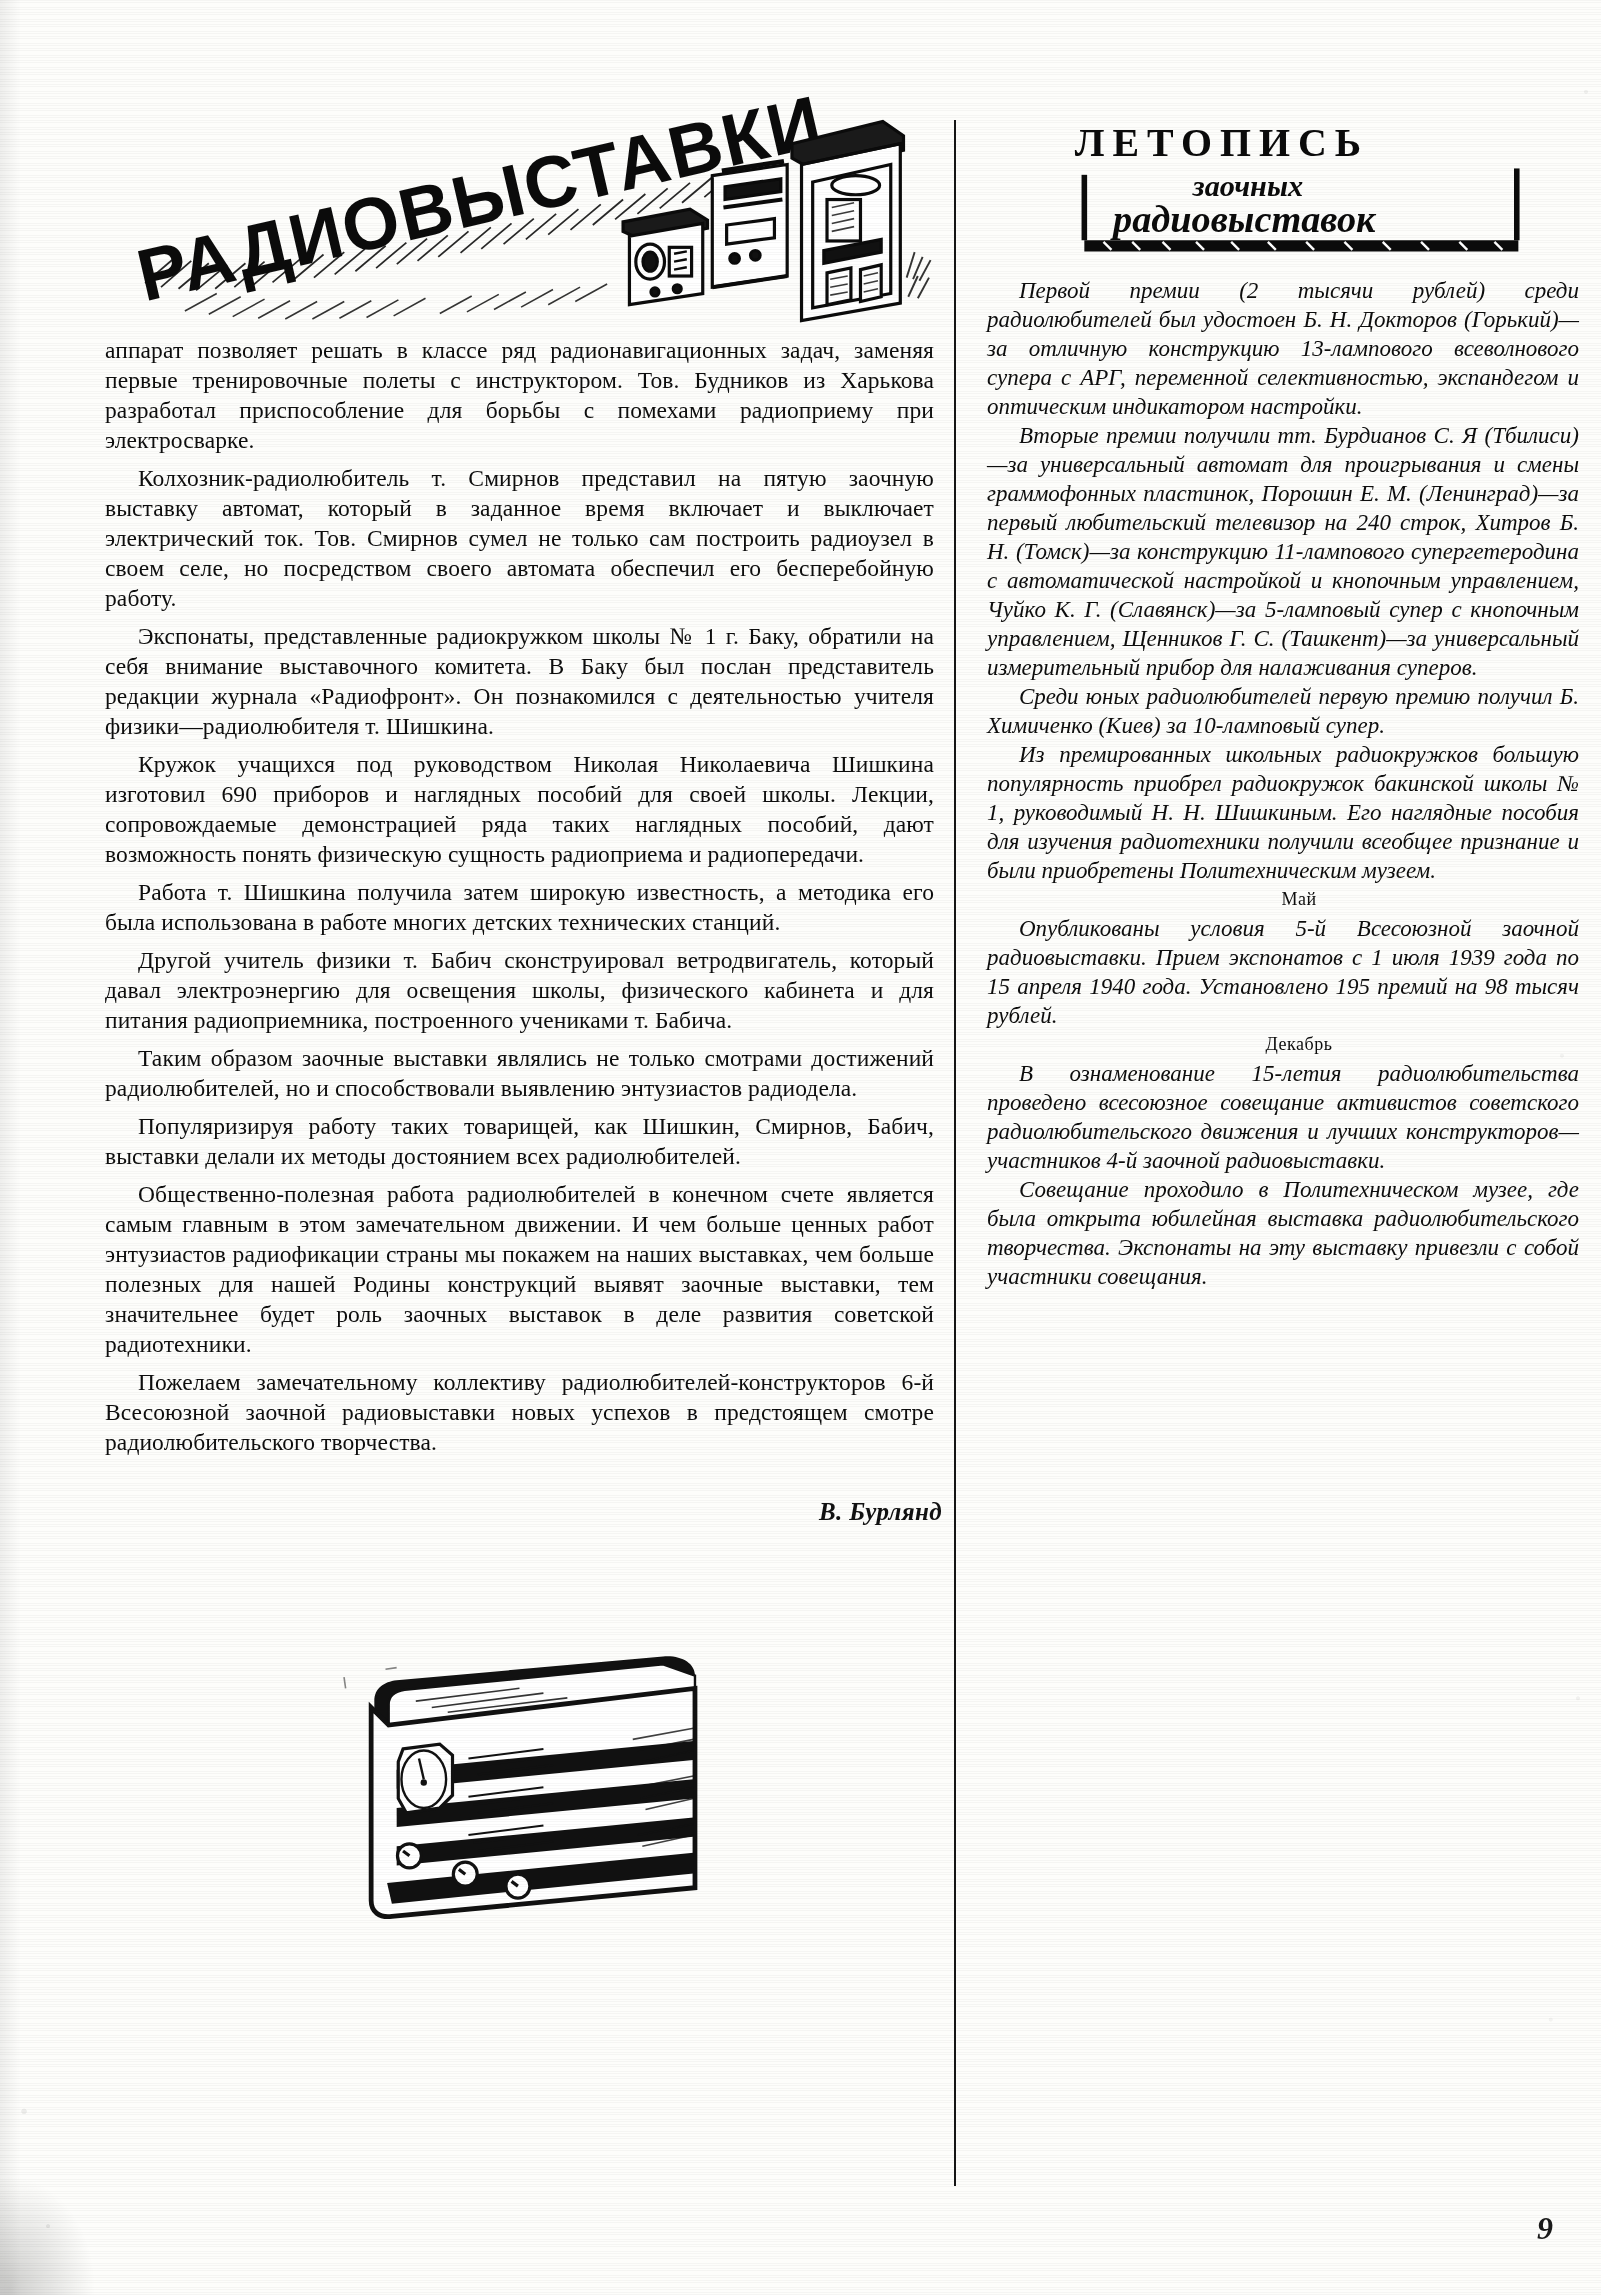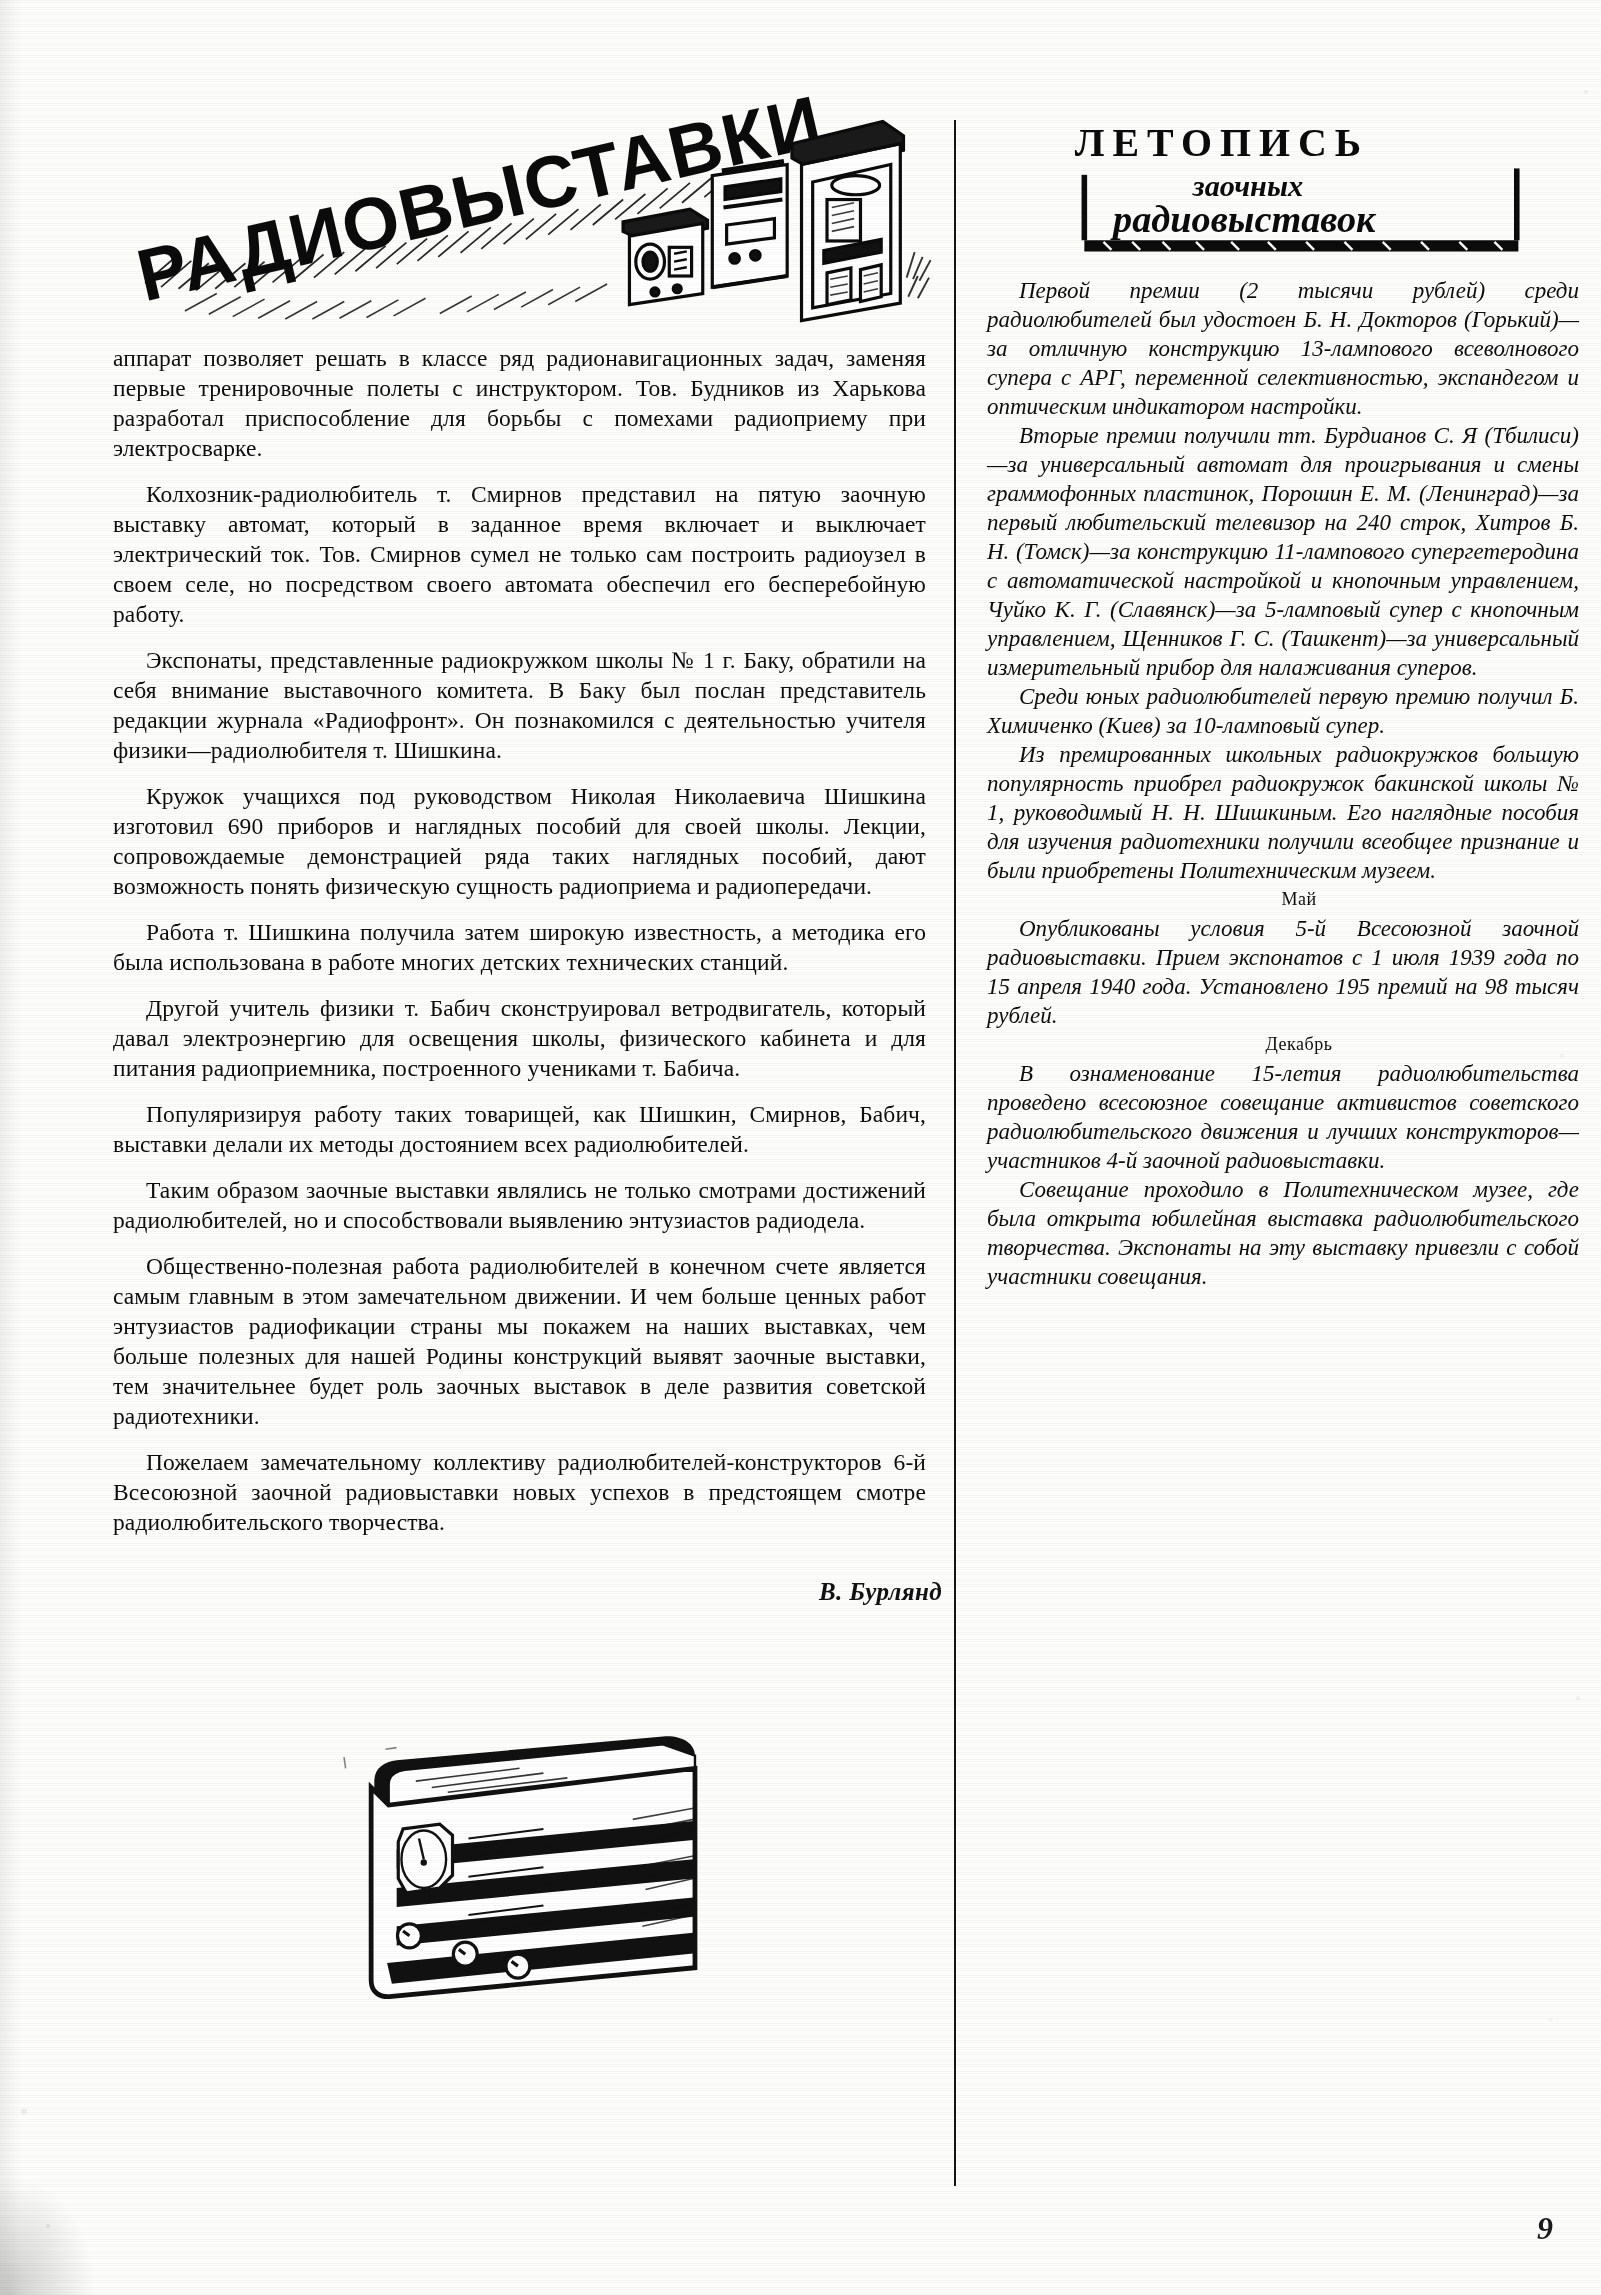--- a/index.html
+++ b/index.html
@@ -75,21 +75,21 @@
   .masthead svg { display: block; width: 100%; height: 100%; }
 
   .body-text {
     font-size: 23.5px;
     line-height: 30px;
     text-align: justify;
     letter-spacing: 0.1px;
     color: #0d0d0d;
   }
   .body-text p {
-    margin: 16px;
+    margin: 8px;
     text-indent: 33px;
   }
   .body-text p.no-indent { text-indent: 0; }
 
   .byline {
     margin-top: 41px;
     text-align: right;
     font-weight: bold;
     font-style: italic;
     font-size: 25px;
@@ -289,22 +289,22 @@
       </svg>
     </div>
 
     <div class="body-text">
       <p class="no-indent">аппарат позволяет решать в классе ряд радионавигационных задач, заменяя первые тренировочные полеты с инструктором. Тов. Будников из Харькова разработал приспособление для борьбы с помехами радиоприему при электросварке.</p>
       <p>Колхозник-радиолюбитель т. Смирнов представил на пятую заочную выставку автомат, который в заданное время включает и выключает электрический ток. Тов. Смирнов сумел не только сам построить радиоузел в своем селе, но посредством своего автомата обеспечил его бесперебойную работу.</p>
       <p>Экспонаты, представленные радиокружком школы № 1 г. Баку, обратили на себя внимание выставочного комитета. В Баку был послан представитель редакции журнала «Радиофронт». Он познакомился с деятельностью учителя физики—радиолюбителя т. Шишкина.</p>
       <p>Кружок учащихся под руководством Николая Николаевича Шишкина изготовил 690 приборов и наглядных пособий для своей школы. Лекции, сопровождаемые демонстрацией ряда таких наглядных пособий, дают возможность понять физическую сущность радиоприема и радиопередачи.</p>
       <p>Работа т. Шишкина получила затем широкую известность, а методика его была использована в работе многих детских технических станций.</p>
       <p>Другой учитель физики т. Бабич сконструировал ветродвигатель, который давал электроэнергию для освещения школы, физического кабинета и для питания радиоприемника, построенного учениками т. Бабича.</p>
+      <p>Таким образом заочные выставки являлись не только смотрами достижений радиолюбителей, но и способствовали выявлению энтузиастов радиодела.</p>
       <p>Популяризируя работу таких товарищей, как Шишкин, Смирнов, Бабич, выставки делали их методы достоянием всех радиолюбителей.</p>
-      <p>Таким образом заочные выставки являлись не только смотрами достижений радиолюбителей, но и способствовали выявлению энтузиастов радиодела.</p>
       <p>Общественно-полезная работа радиолюбителей в конечном счете является самым главным в этом замечательном движении. И чем больше ценных работ энтузиастов радиофикации страны мы покажем на наших выставках, чем больше полезных для нашей Родины конструкций выявят заочные выставки, тем значительнее будет роль заочных выставок в деле развития советской радиотехники.</p>
       <p>Пожелаем замечательному коллективу радиолюбителей-конструкторов 6-й Всесоюзной заочной радиовыставки новых успехов в предстоящем смотре радиолюбительского творчества.</p>
     </div>
 
     <div class="byline">В. Бурлянд</div>
 
     <div class="radio-figure">
       <svg viewBox="0 0 500 420" xmlns="http://www.w3.org/2000/svg">
 
         <path d="M68 128 C68 112 80 104 96 102 L430 72 C452 70 470 80 470 96 L470 118 L68 168 Z" fill="#111"></path>

